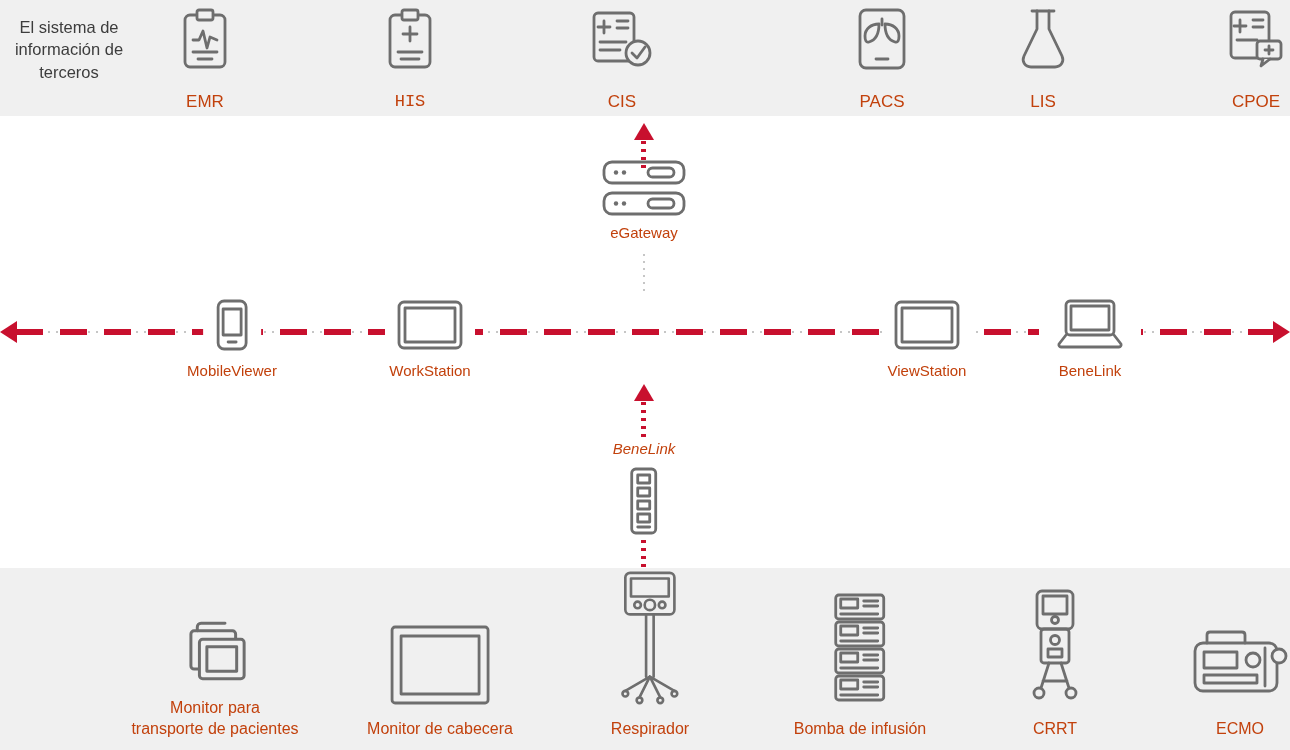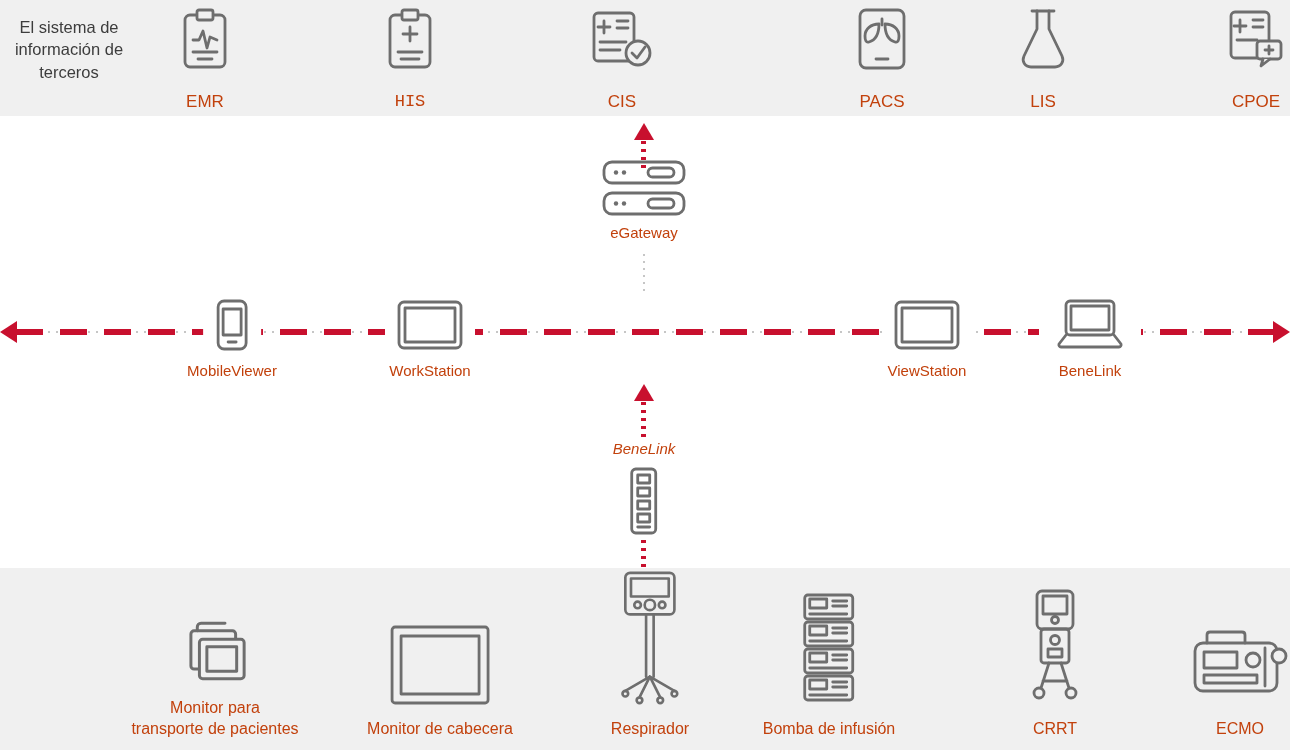--- a/index.html
+++ b/index.html
@@ -281,21 +281,21 @@
         <path d="M38 112 L12 127 M38 112 L64 127 M38 112 L27 134 M38 112 L49 134"></path>
         <circle cx="12" cy="130" r="3"></circle>
         <circle cx="64" cy="130" r="3"></circle>
         <circle cx="27" cy="137" r="3"></circle>
         <circle cx="49" cy="137" r="3"></circle>
       </svg>
     </div>
     <div class="lbl">Respirador</div>
   </div>
 
-  <div class="node bot-node" style="left:829px;">
+  <div class="node bot-node" style="left:860px;">
     <div class="iconbox">
       <svg class="icon" width="60" height="112" viewBox="0 0 60 112">
         <rect x="6" y="2" width="48" height="24" rx="3"></rect>
         <rect x="11" y="6" width="17" height="9"></rect>
         <path d="M34 8 H48 M34 13 H48 M11 21 H48"></path>
         <rect x="6" y="29" width="48" height="24" rx="3"></rect>
         <rect x="11" y="33" width="17" height="9"></rect>
         <path d="M34 35 H48 M34 40 H48 M11 48 H48"></path>
         <rect x="6" y="56" width="48" height="24" rx="3"></rect>
         <rect x="11" y="60" width="17" height="9"></rect>

